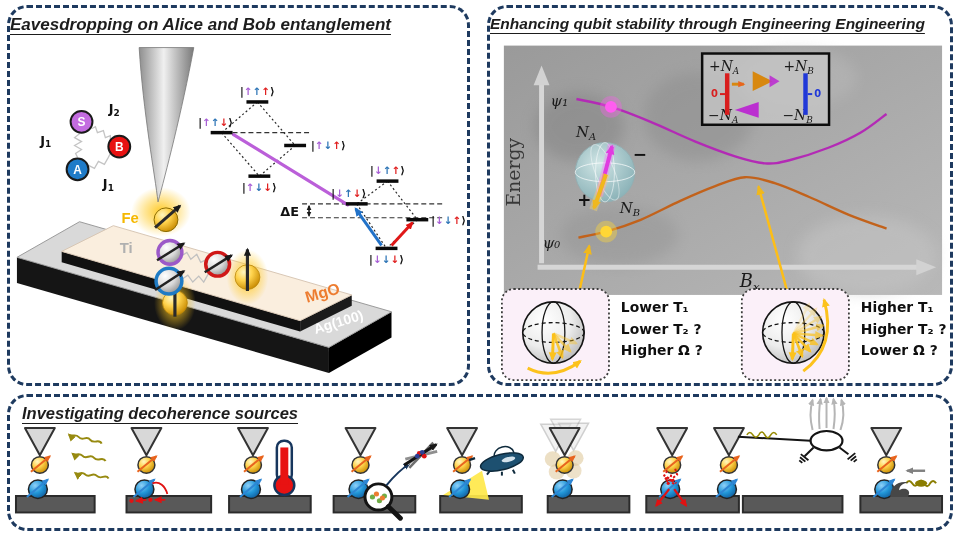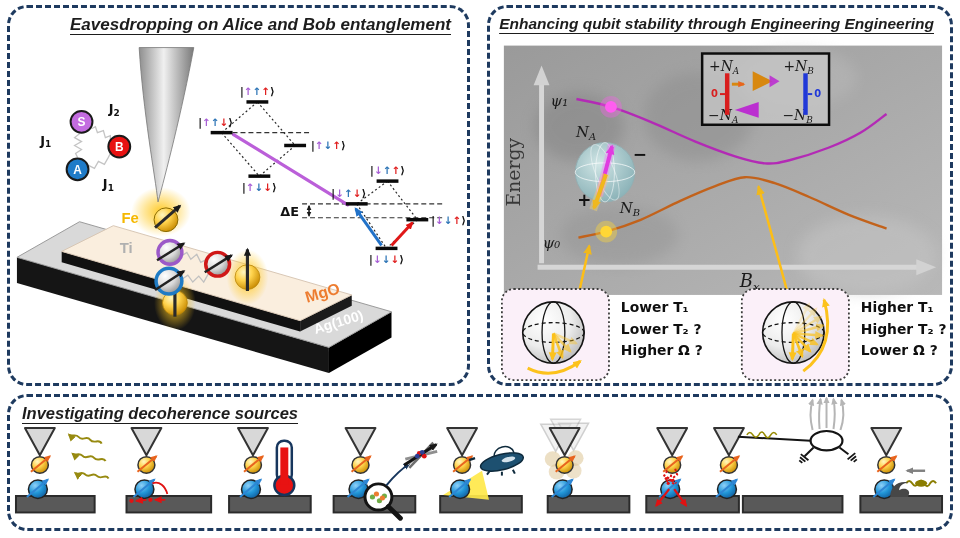--- a/index.html
+++ b/index.html
@@ -1,21 +1,21 @@
 <!DOCTYPE html>
 <html><head>
 <meta charset="utf-8">
 <style>
   body{margin:0;background:#fff}
   .canvas{position:relative;width:960px;height:538px;background:#fff;overflow:hidden;font-family:"Liberation Sans",sans-serif}
   .panel{position:absolute;border:3px dashed #1e3a5f;border-radius:20px;background:#fff;box-sizing:border-box}
   #p1{left:7px;top:5px;width:463px;height:381px}
   #p2{left:487px;top:5px;width:466px;height:381px}
   #p3{left:7px;top:394px;width:946px;height:137px}
-  .ptitle{position:absolute;top:7px;left:0;right:16px;text-align:right;font-style:italic;font-weight:600;
+  .ptitle{position:absolute;top:7px;left:0;right:8px;text-align:left;font-style:italic;font-weight:600;
           font-size:17px;color:#1d1d1d;text-decoration:underline;text-underline-offset:4px;white-space:nowrap}
   #p2 .ptitle{font-size:15.5px}
   #p3 .ptitle{text-align:left;left:12px;right:auto;font-size:16.5px}
   .psvg{position:absolute;left:0;top:0;width:100%;height:100%}
   .defs{position:absolute;width:0;height:0}
   .ket{font:bold 10.5px "DejaVu Sans",sans-serif;fill:#111}
   .jlab{font:bold 13px "DejaVu Sans",sans-serif;fill:#111}
   .atomLetter{font:bold 12px "Liberation Sans",sans-serif;fill:#fff}
   .serifLab{font:19px "DejaVu Serif",serif;fill:#383838}
   .mathIt{font-style:italic;font-family:"DejaVu Serif","DejaVu Sans",serif;fill:#1a1a1a}

